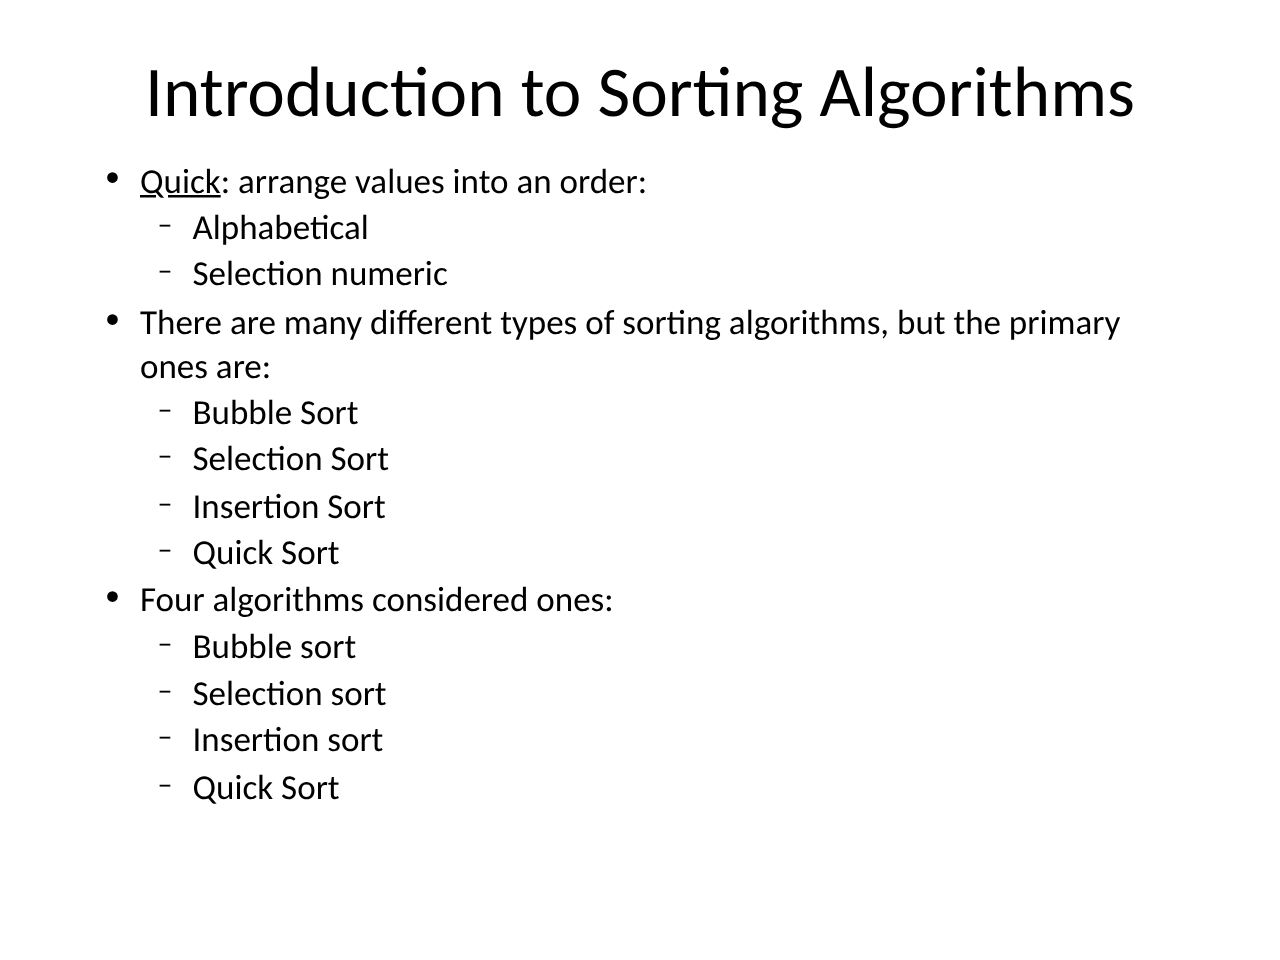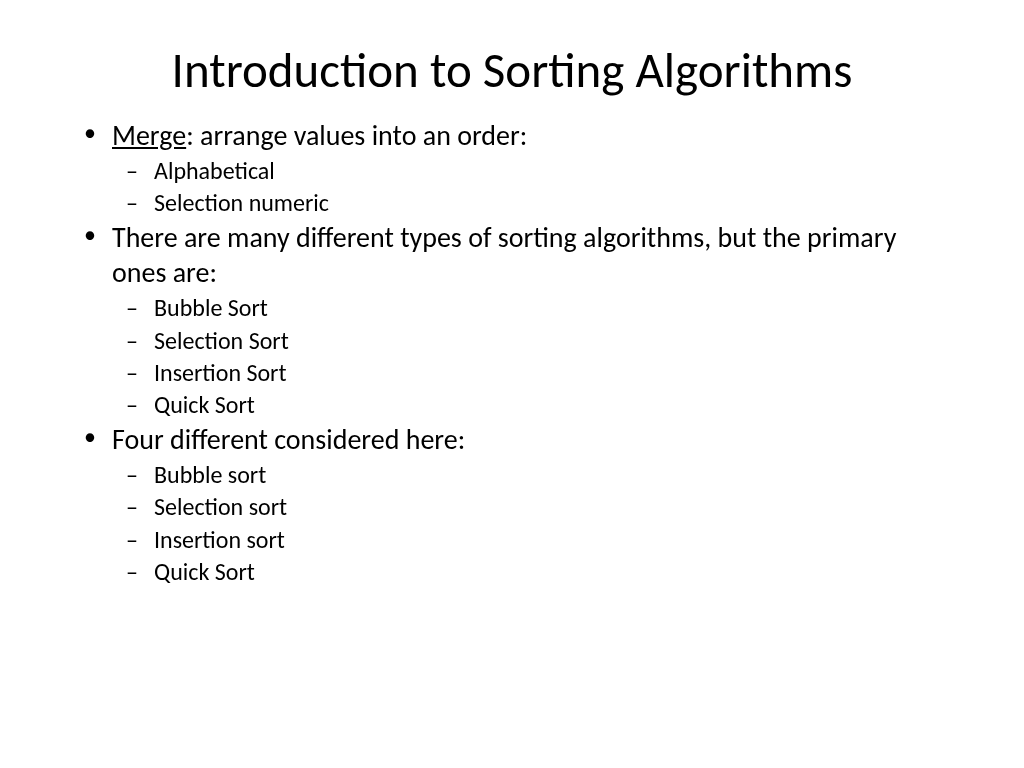--- a/index.html
+++ b/index.html
@@ -9,21 +9,21 @@
     }
     body {
       width: 1024px;
       height: 768px;
       font-family: Calibri, 'Segoe UI', Arial, sans-serif;
       background: #ffffff;
       color: #000000;
       padding: 40px 70px 30px 70px;
     }
     .title {
-      font-size: 49px;
+      font-size: 57px;
       font-weight: 400;
       text-align: center;
       margin-bottom: 18px;
       letter-spacing: 0px;
     }
     ul.level1 {
       list-style: none;
       padding-left: 0;
     }
     ul.level1 > li {
@@ -41,21 +41,21 @@
       font-size: 24px;
     }
     ul.level2 {
       list-style: none;
       padding-left: 0;
       margin-top: 2px;
     }
     ul.level2 > li {
       position: relative;
       padding-left: 42px;
-      font-size: 24px;
+      font-size: 28px;
       line-height: 1.3;
       margin-bottom: 1px;
     }
     ul.level2 > li::before {
       content: "–";
       position: absolute;
       left: 14px;
       top: 0;
       font-size: 24px;
     }
@@ -63,37 +63,37 @@
       text-decoration: underline;
     }
   </style>
 </head>
 <body>
 
 <h1 class="title">Introduction to Sorting Algorithms</h1>
 
 <ul class="level1">
   <li>
-    <span class="underline">Merge</span><span>: arrange values into an order:</span>
+    <span class="underline">Quick</span><span>: arrange values into an order:</span>
     <ul class="level2">
       <li>Alphabetical</li>
       <li>Selection numeric</li>
     </ul>
   </li>
   <li>
     <span>There are many different types of sorting algorithms, but the primary ones are:</span>
     <ul class="level2">
       <li>Bubble Sort</li>
       <li>Selection Sort</li>
       <li>Insertion Sort</li>
       <li>Quick Sort</li>
     </ul>
   </li>
   <li>
-    <span>Four different considered here:</span>
+    <span>Four algorithms considered ones:</span>
     <ul class="level2">
       <li>Bubble sort</li>
       <li>Selection sort</li>
       <li>Insertion sort</li>
       <li>Quick Sort</li>
     </ul>
   </li>
 </ul>
 
 </body></html>

